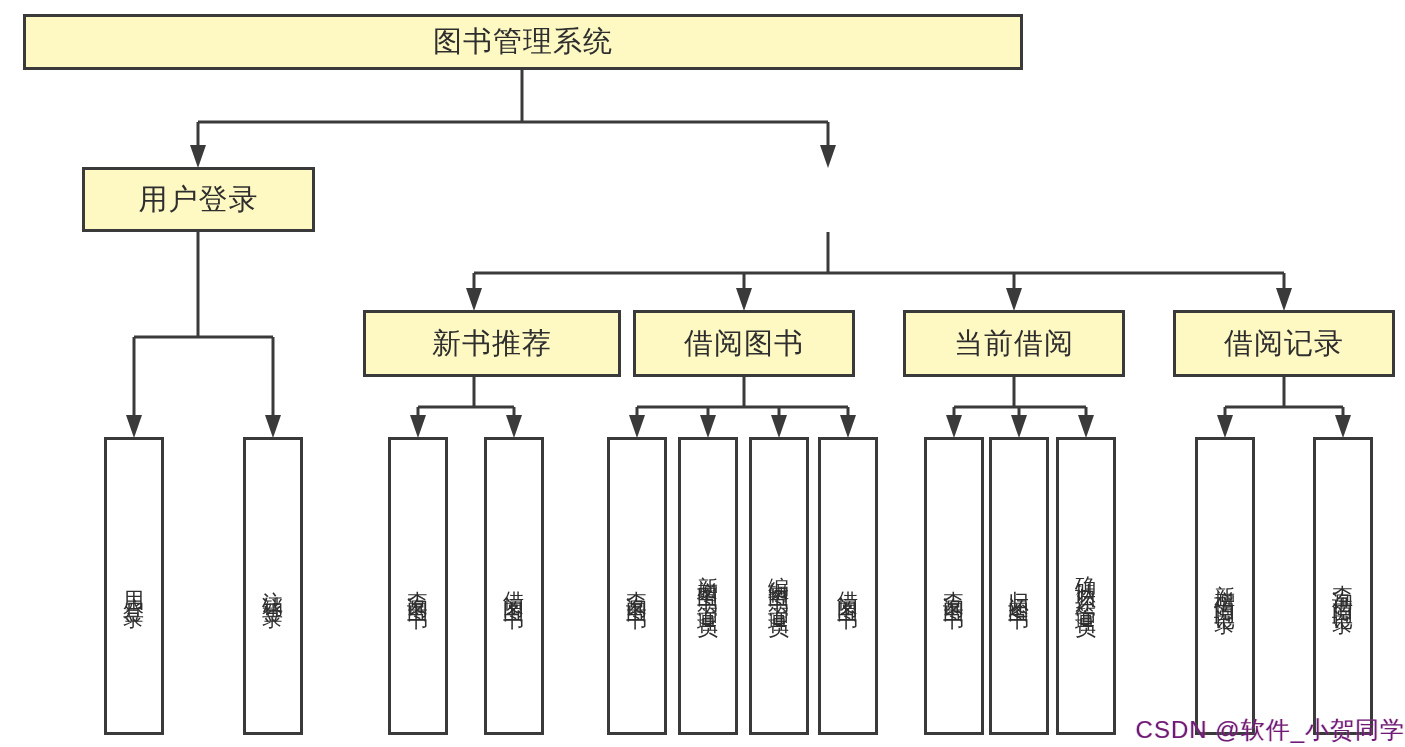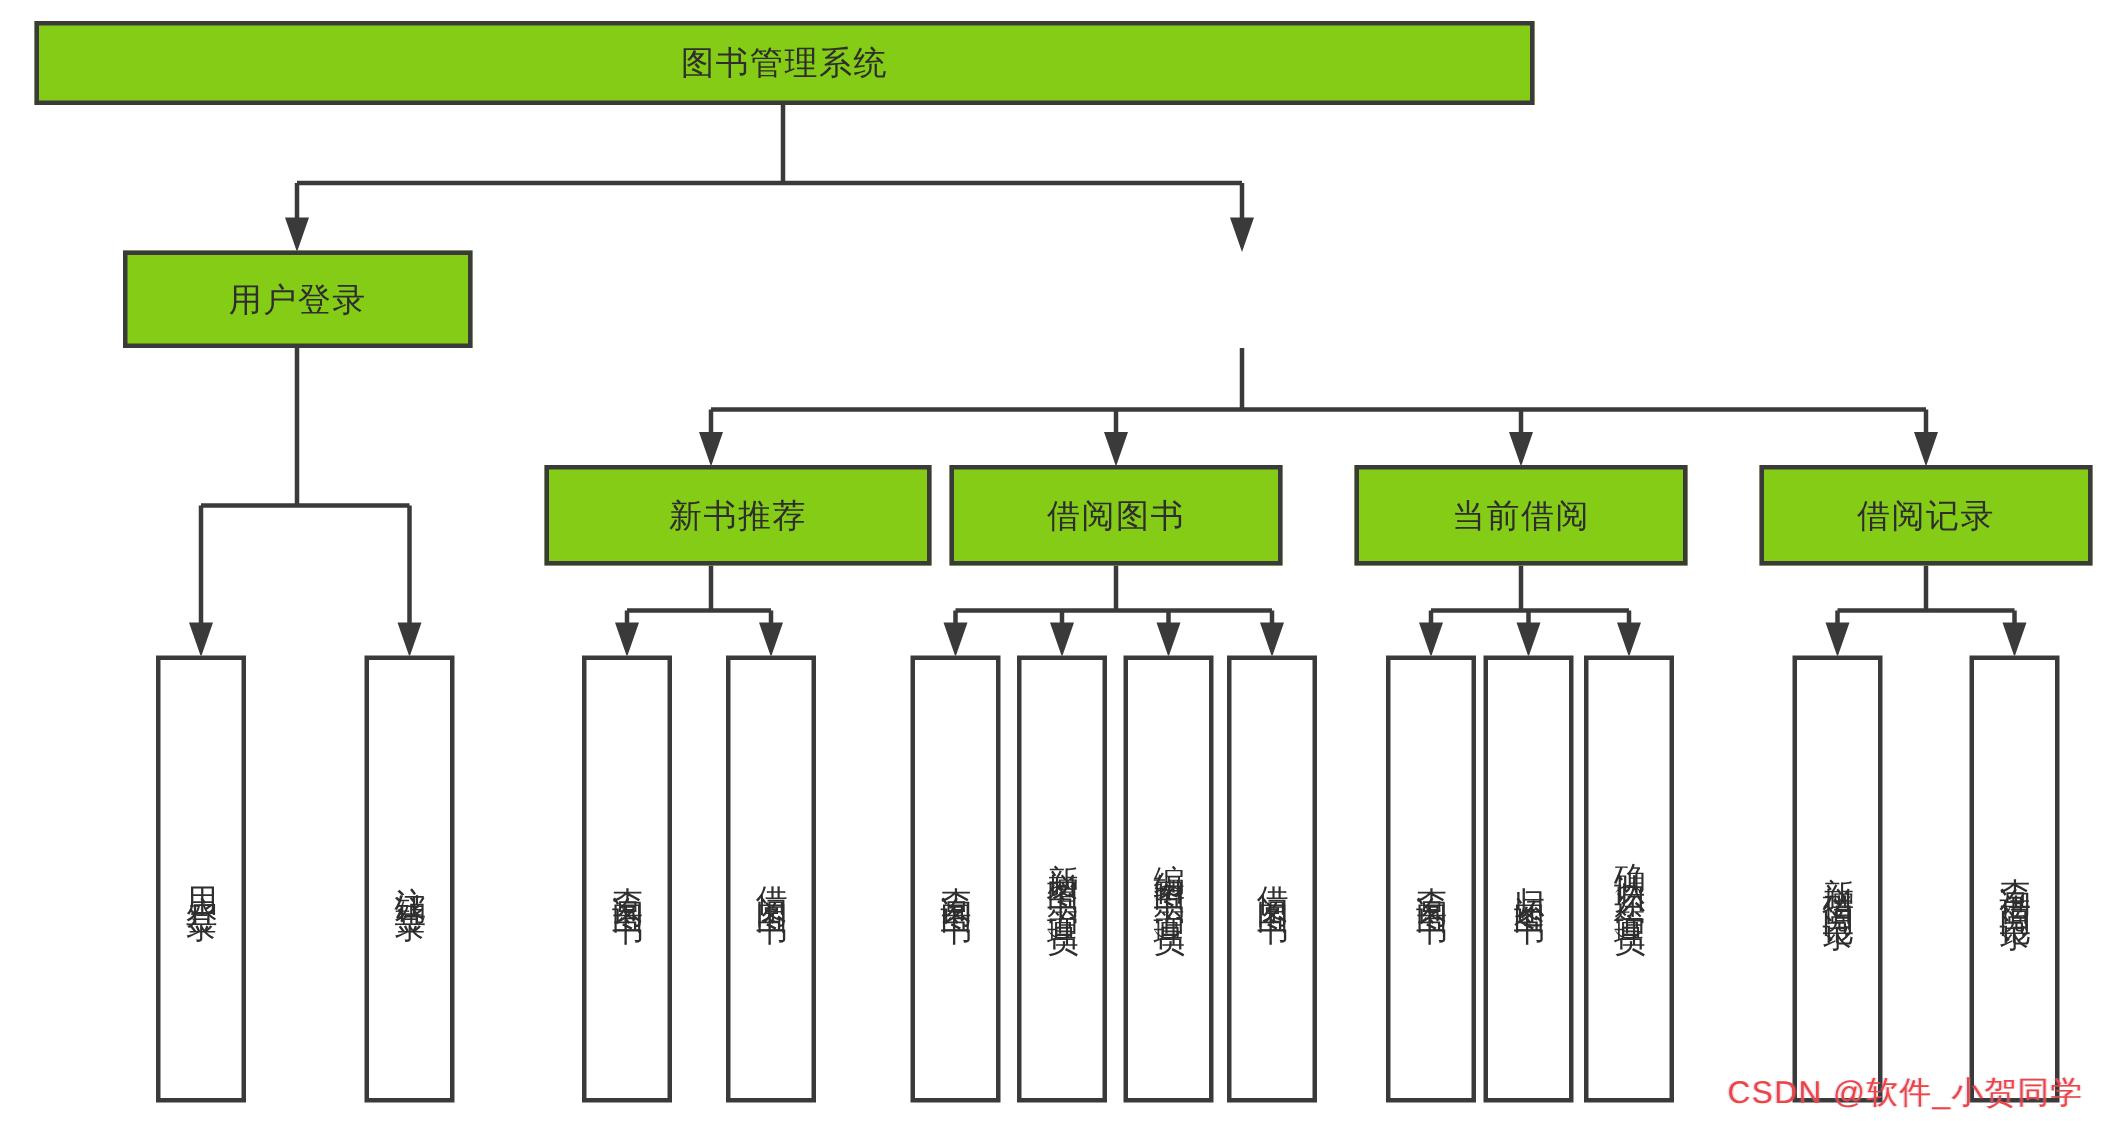--- a/index.html
+++ b/index.html
@@ -7,48 +7,48 @@
   #canvas{
     position:relative;
     width:1405px;height:747px;
     background:#ffffff;
     font-family:"Liberation Sans","DejaVu Sans",sans-serif;
     overflow:hidden;
   }
   #wires{position:absolute;left:0;top:0;width:1405px;height:747px;}
   .node{
     position:absolute;
-    background:#84cc16;
+    background:#fef9c3;
     border:3px solid #3a3a3a;
     display:flex;align-items:center;justify-content:center;
     color:#2e2e2e;
-    font-size:22px;
+    font-size:29px;
     letter-spacing:1px;
   }
   .leaf{
     position:absolute;
     background:#ffffff;
     border:3px solid #3a3a3a;
     color:#2e2e2e;
   }
   .leaf .vtext{
     position:absolute;left:50%;top:50%;
     transform:translate(-50%,-50%);
     writing-mode:vertical-rl;
     text-orientation:mixed;
     white-space:nowrap;
     font-size:21px;
     letter-spacing:6px;
     line-height:1;
   }
   .watermark{
     position:absolute;
-    right:16px;top:714px;
-    font-size:21px;
-    color:#ef4444;
+    right:0;top:714px;
+    font-size:24px;
+    color:#701a75;
     letter-spacing:1px;
     text-shadow:1px 0 0 rgba(230,120,120,.25), -1px 0 0 rgba(120,140,230,.25);
     white-space:nowrap;
   }
 </style>
 </head>
 <body>
 
 <div id="canvas">
 

